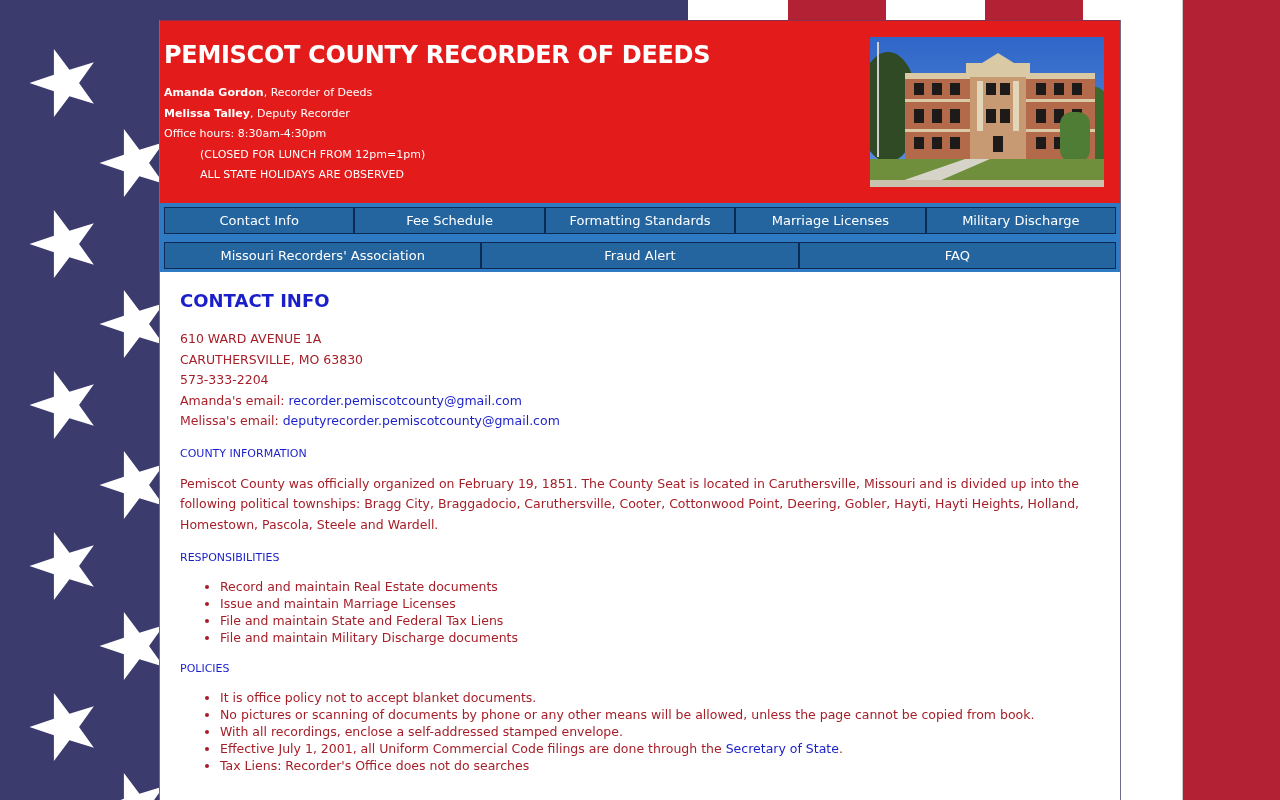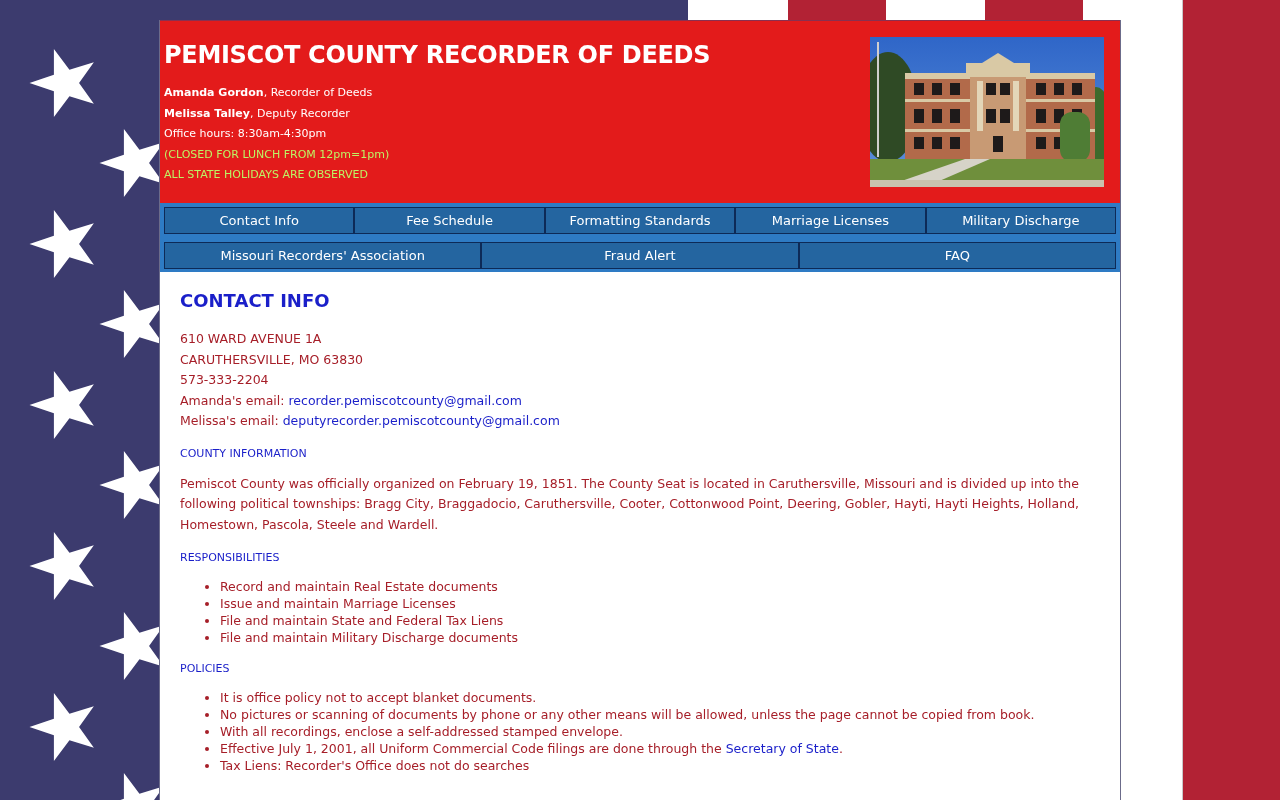--- a/index.html
+++ b/index.html
@@ -26,21 +26,21 @@
     box-sizing:border-box; padding:18px 16px 0 4px;
     border-top:1px solid #8a3050;
   }
   .site-title {
     margin:0; color:#ffffff; font-size:24px; font-weight:bold;
     letter-spacing:-0.3px; line-height:32px;
   }
   .staff { margin-top:12px; font-size:11px; color:#ffffff; line-height:20.5px; }
   .staff .line { white-space:nowrap; }
   .staff b { font-weight:bold; }
-  .staff .dim { color:#bef264; }
+  .staff .dim { color:#ffffff;margin-left:36px; }
   .photo {
     position:absolute; right:16px; top:16px; width:234px; height:150px;
     overflow:hidden; background:#3b73c9;
   }
   .nav {
     background:#2e7bc4; padding:4px 4px 3px 4px; box-sizing:border-box;
   }
   .nav-row { display:flex; margin-bottom:8px; }
   .nav-row:last-child { margin-bottom:0;justify-content:space-between; }
   .nav-btn {

